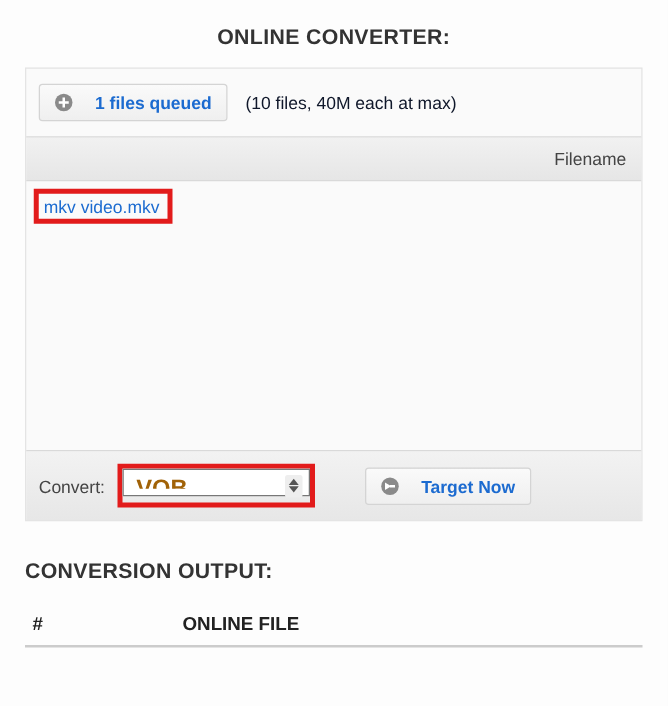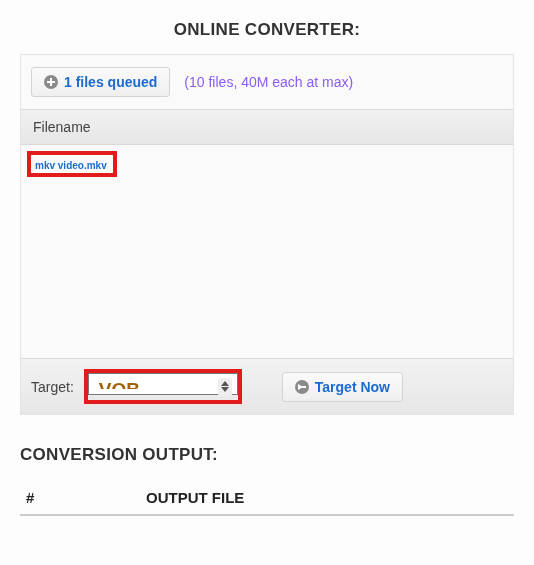--- a/index.html
+++ b/index.html
@@ -25,21 +25,21 @@
   }
   .panel-top {
     padding: 12px 10px;
     display: flex;
     align-items: center;
     gap: 14px;
   }
   .btn {
     display: inline-flex;
     align-items: center;
-    gap: 6px;
+    gap: 18px;
     background: linear-gradient(#fafafa,#efefef);
     border: 1px solid #d4d4d4;
     border-radius: 3px;
     padding: 6px 12px;
     font-size: 14px;
     font-weight: 700;
     color: #1c6bd0;
     cursor: pointer;
   }
   .btn .plus-icon {
@@ -64,37 +64,38 @@
   .btn .arrow-icon::before {
     content:""; position:absolute; left:3px; top:4px;
     border-style: solid; border-width: 3px 0 3px 5px;
     border-color: transparent transparent transparent #fff;
   }
   .btn .arrow-icon::after {
     content:""; position:absolute; left:7px; top:6px; width:4px; height:2px; background:#fff;
   }
   .hint {
     font-size: 14px;
-    color: #8b5cf6;
+    color: #0f172a;
   }
   .table-head {
     background: linear-gradient(#f1f1f1,#e6e6e6);
     border-top: 1px solid #d9d9d9;
     border-bottom: 1px solid #d9d9d9;
     padding: 9px 12px;
     font-size: 14px;
     color: #444;
+    text-align: right;
   }
   .file-row {
     padding: 6px 4px 6px 6px;
   }
   .file-link {
     color: #1c6bd0;
-    font-weight: 700;
-    font-size: 10px;
+    font-weight: 400;
+    font-size: 14px;
     text-decoration: none;
     display: inline-block;
     padding: 2px 4px;
   }
   .highlight-box {
     border: 4px solid #e21b1b;
     display: inline-block;
     padding-right: 2px;
   }
   .file-area {
@@ -185,34 +186,34 @@
 
   <div class="file-row">
     <span class="highlight-box">
       <a href="#" class="file-link">mkv video.mkv</a>
     </span>
   </div>
 
   <div class="file-area"></div>
 
   <div class="panel-bottom">
-    <span class="target-label">Target:</span>
+    <span class="target-label">Convert:</span>
     <span class="select-wrap">
       <select class="select-el">
         <option>VOB</option>
       </select>
       <span class="select-arrows"></span>
     </span>
     <span class="spacer"></span>
     <button class="btn">
       <span class="arrow-icon"></span>
       <span>Target Now</span>
     </button>
   </div>
 
 </div>
 
 <div class="results-title">CONVERSION OUTPUT:</div>
 
 <div class="results-head">
   <div class="col-hash">#</div>
-  <div class="col-file">OUTPUT FILE</div>
+  <div class="col-file">ONLINE FILE</div>
 </div>
 
 </body></html>

